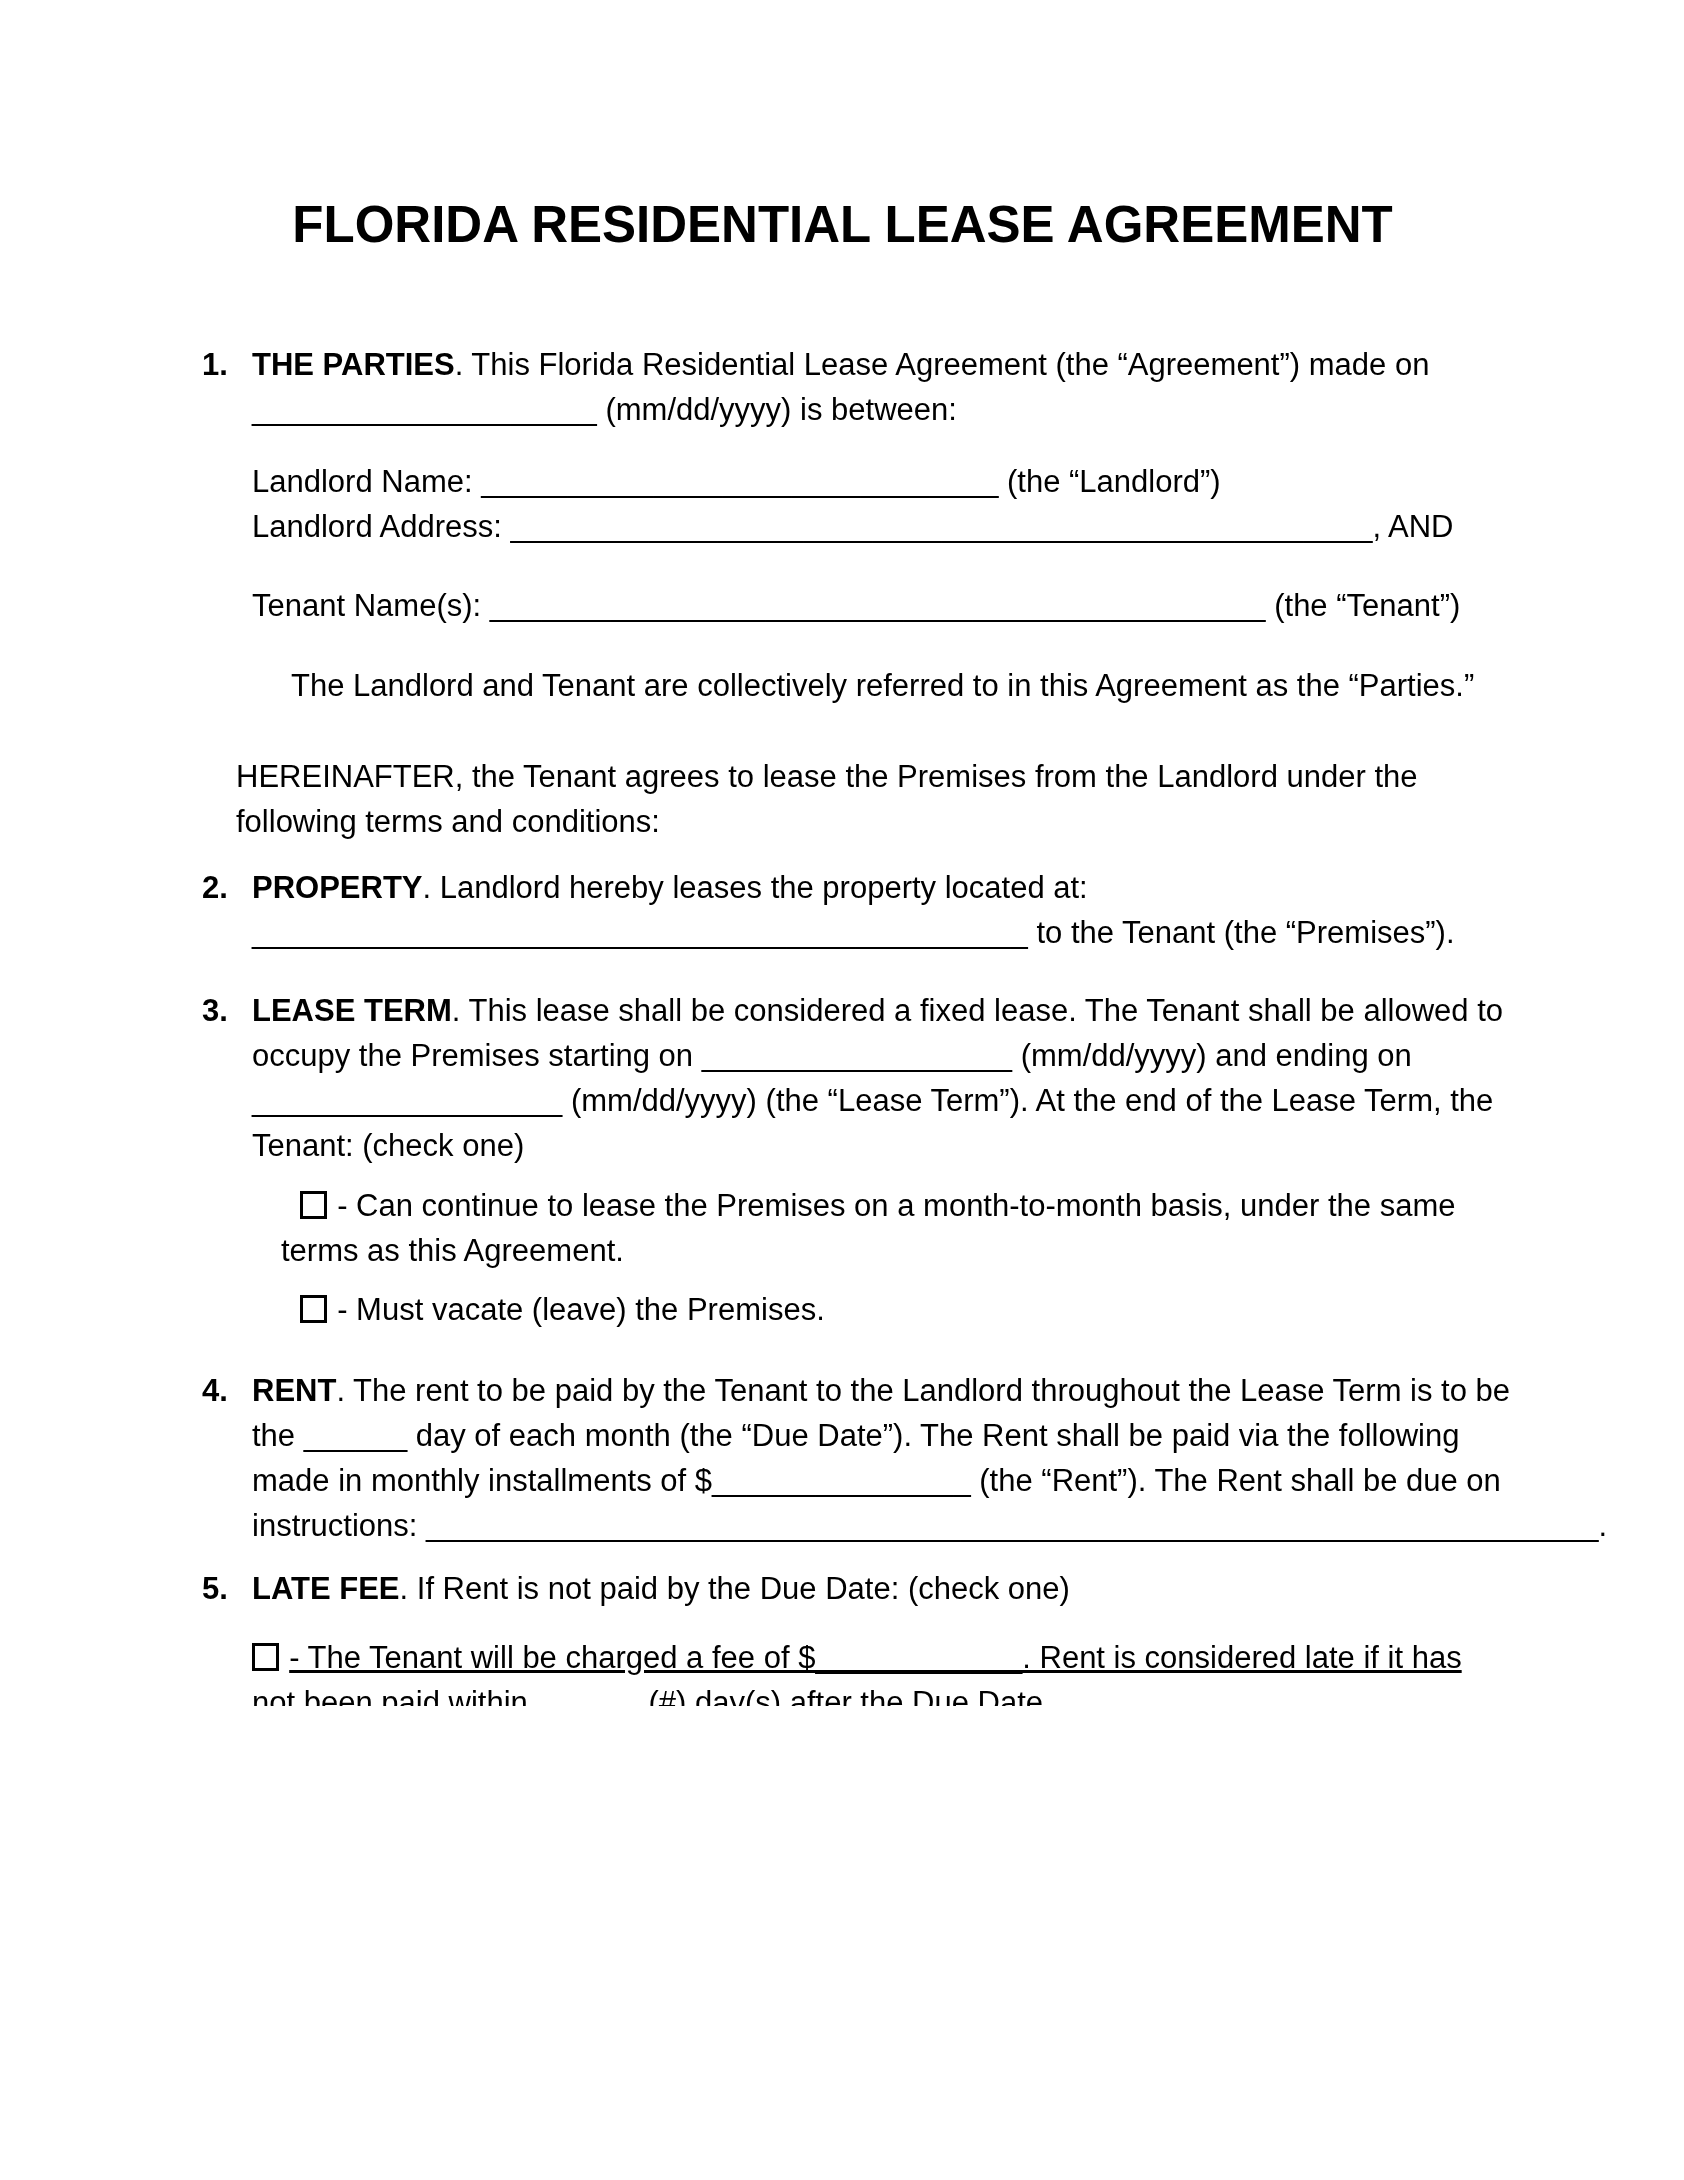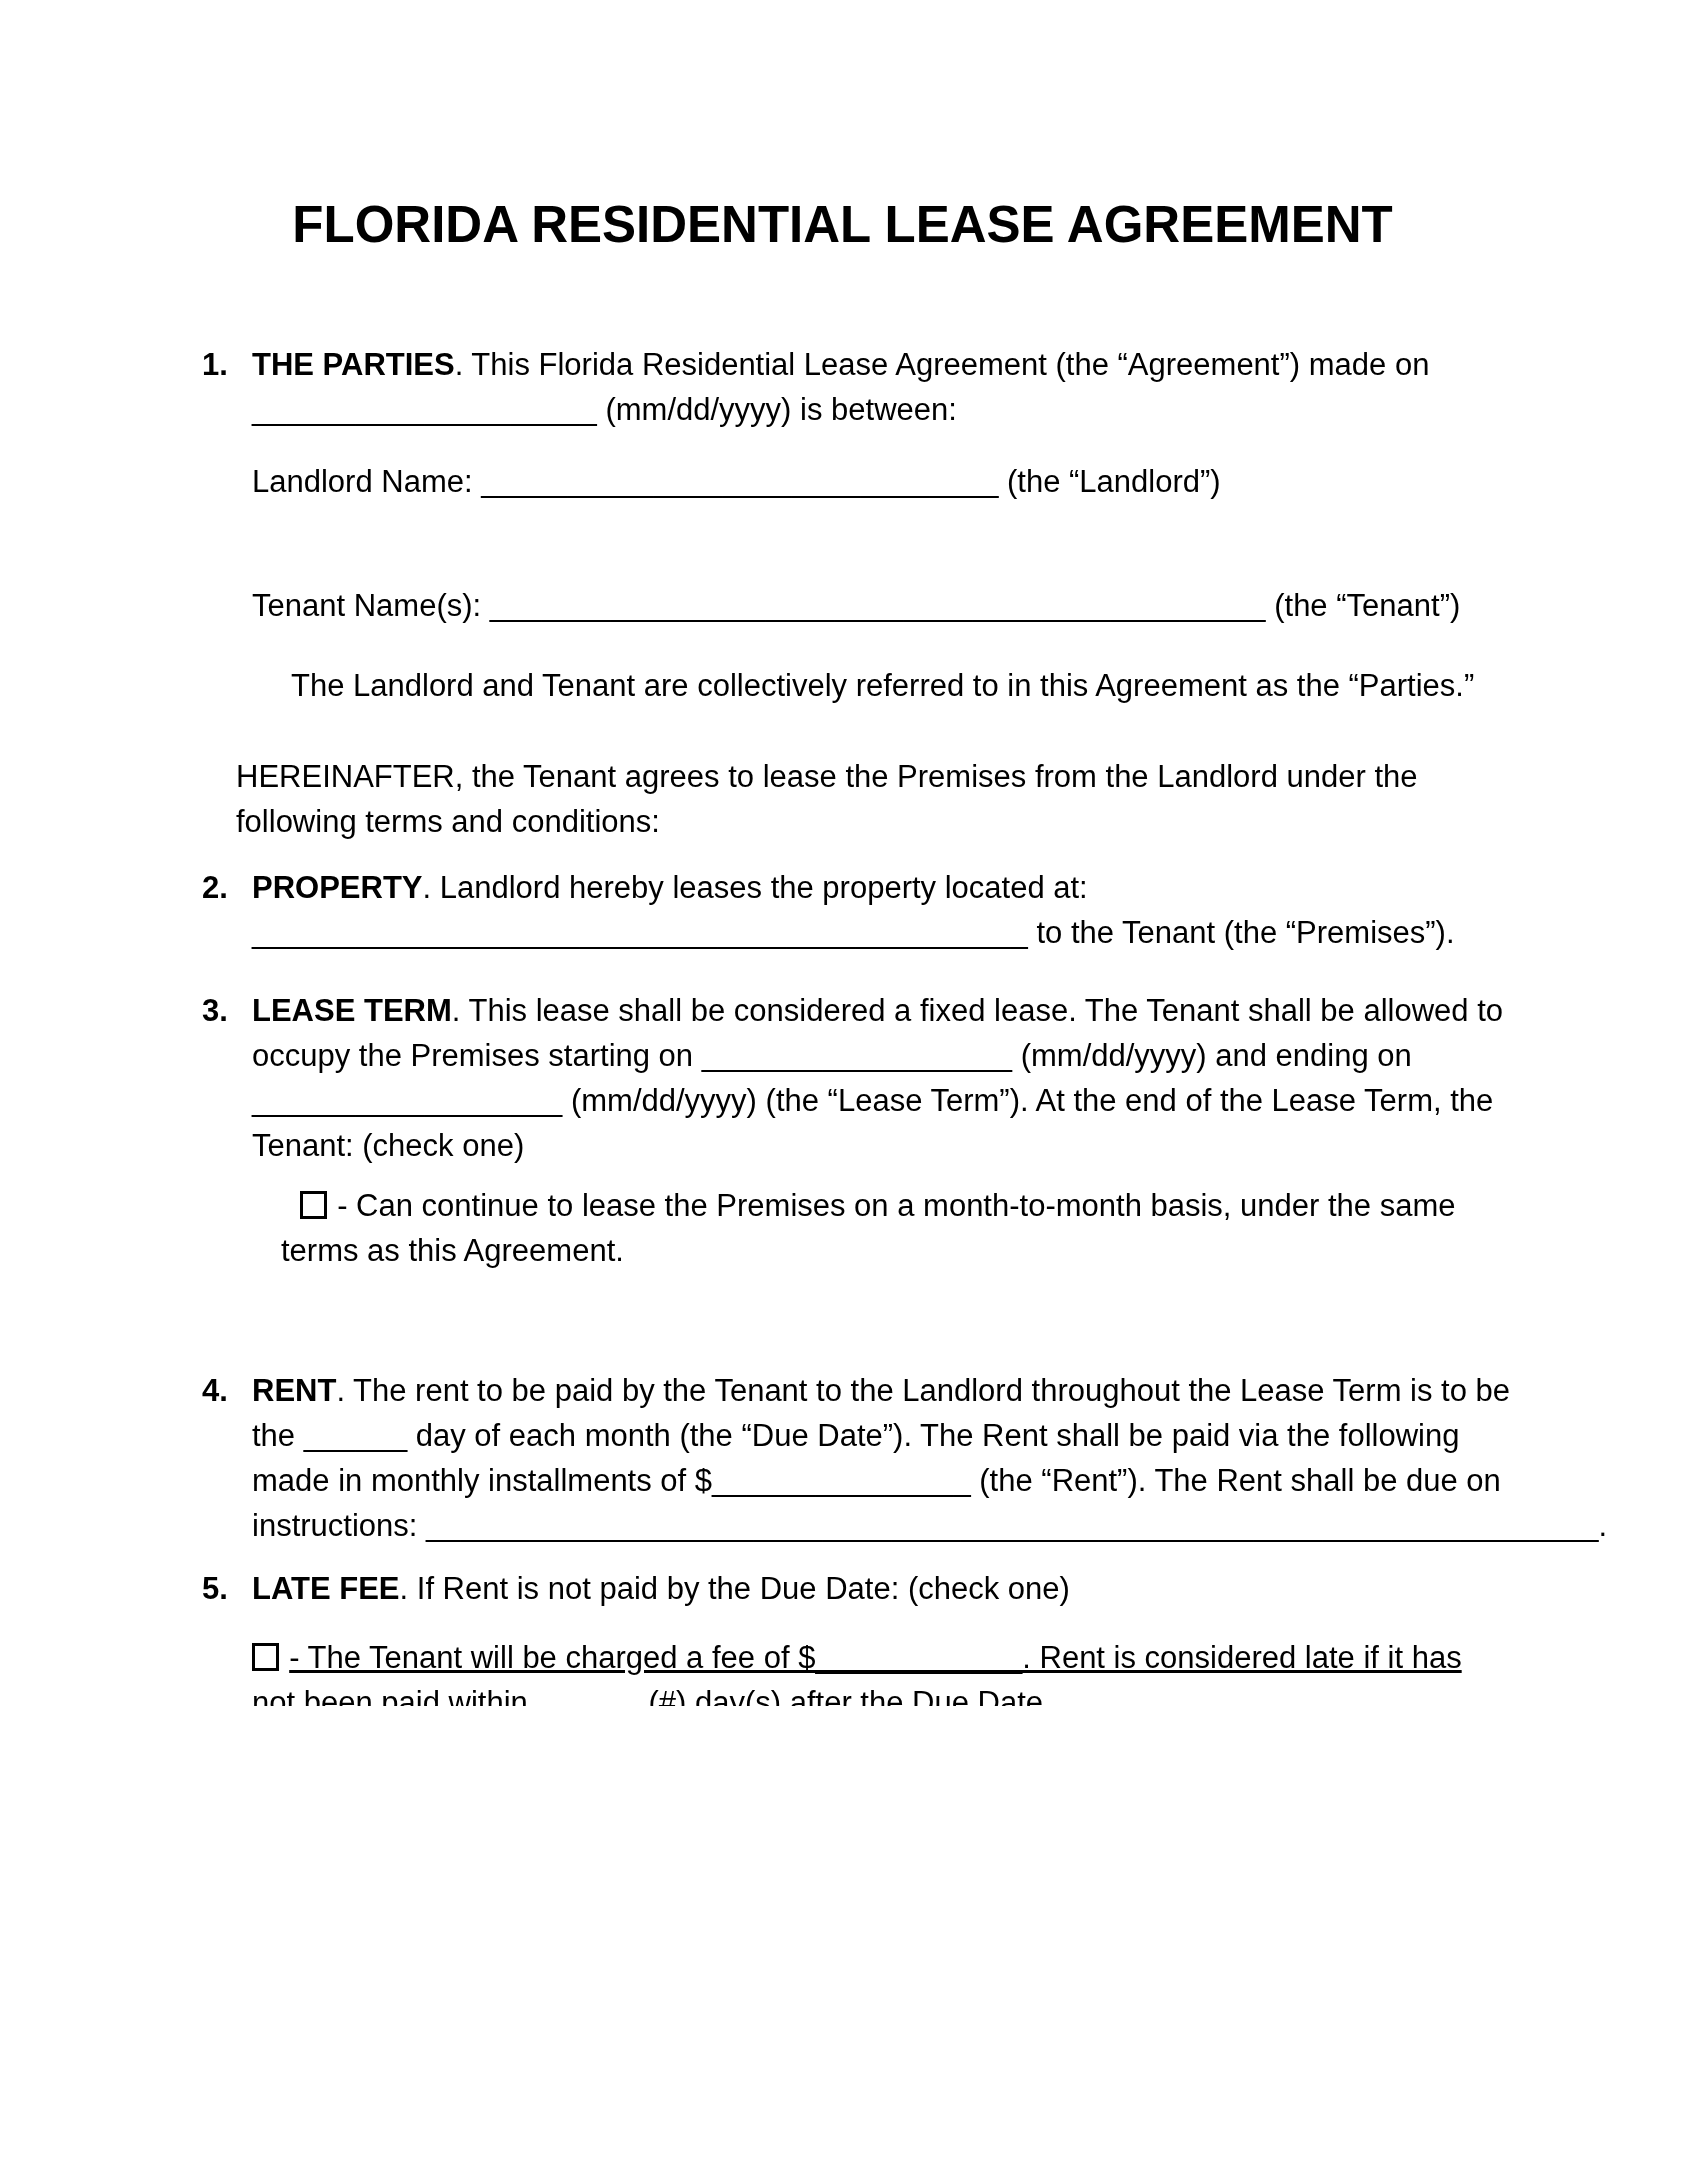--- a/index.html
+++ b/index.html
@@ -94,20 +94,21 @@
   <div class="section" id="sec1" style="top:342px;">
     <span class="sec-num">1.</span>
     <div class="sec-body">
       <div class="line"><span class="bold">THE PARTIES</span><span>. This Florida Residential Lease Agreement (the “Agreement”) made on</span></div>
       <div class="line">____________________ (mm/dd/yyyy) is between:</div>
     </div>
   </div>
 
   <div class="indent-block" style="left:252px; top:459px;">
     <div class="line">Landlord Name: ______________________________ (the “Landlord”)</div>
+    <div class="line">Landlord Address: __________________________________________________, AND</div>
   </div>
 
   <div class="indent-block" style="left:252px; top:583px;">
     <div class="line">Tenant Name(s): _____________________________________________ (the “Tenant”)</div>
   </div>
 
   <div class="indent-block" style="left:252px; top:663px;margin-left:39px;">
     <div class="line">The Landlord and Tenant are collectively referred to in this Agreement as the “Parties.”</div>
   </div>
 
@@ -132,20 +133,23 @@
       <div class="line">__________________ (mm/dd/yyyy) (the “Lease Term”). At the end of the Lease Term, the</div>
       <div class="line">Tenant: (check one)</div>
     </div>
   </div>
 
   <div class="indent-block cb-group-deep" style="top:1183px;">
     <div class="line cb-first-deep"><span class="checkbox"></span><span>- Can continue to lease the Premises on a month-to-month basis, under the same</span></div>
     <div class="line">terms as this Agreement.</div>
   </div>
 
+  <div class="indent-block cb-group-deep" style="top:1287px;">
+    <div class="line cb-first-deep"><span class="checkbox"></span><span>- Must vacate (leave) the Premises.</span></div>
+  </div>
 
   <div class="section" id="sec4" style="top:1368px;">
     <span class="sec-num">4.</span>
     <div class="sec-body">
       <div class="line"><span class="bold">RENT</span><span>. The rent to be paid by the Tenant to the Landlord throughout the Lease Term is to be</span></div>
       <div class="line">the ______ day of each month (the “Due Date”). The Rent shall be paid via the following</div>
       <div class="line">made in monthly installments of $_______________ (the “Rent”). The Rent shall be due on</div>
       <div class="line">instructions: ____________________________________________________________________.</div>
     </div>
   </div>

